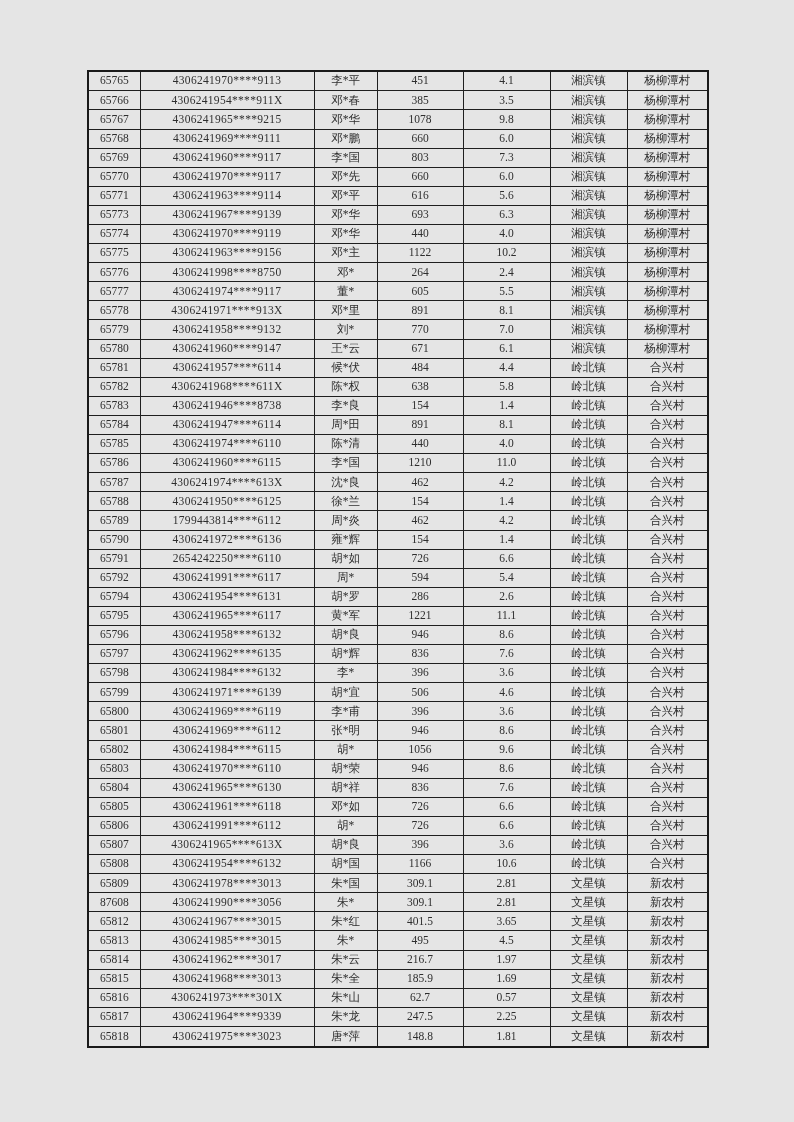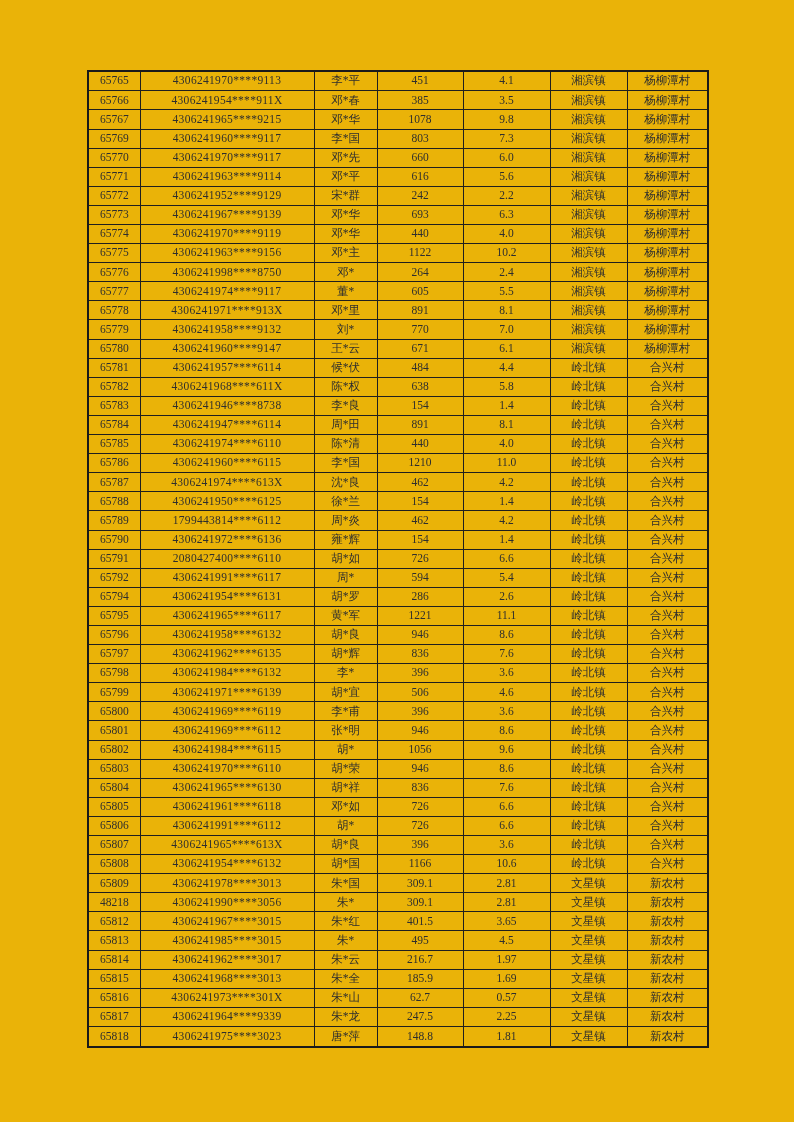--- a/index.html
+++ b/index.html
@@ -5,21 +5,21 @@
   * { box-sizing: border-box; }
   html, body {
     margin: 0;
     padding: 0;
     background: #ffffff;
   }
   .page {
     position: relative;
     width: 794px;
     height: 1122px;
-    background: #eab308;
+    background: #e5e5e5;
     font-family: "Liberation Serif", "DejaVu Serif", serif;
     overflow: hidden;
   }
   table.data-table {
     position: absolute;
     left: 87px;
     top: 70px;
     width: 620px;
     height: 978px;
     border-collapse: collapse;
@@ -75,20 +75,29 @@
         <tr>
           <td class="serial-cell">65767</td>
           <td class="id-number-cell">4306241965****9215</td>
           <td class="name-cell">邓*华</td>
           <td class="amount-cell">1078</td>
           <td class="area-cell">9.8</td>
           <td class="town-cell">湘滨镇</td>
           <td class="village-cell">杨柳潭村</td>
         </tr>
         <tr>
+          <td class="serial-cell">65768</td>
+          <td class="id-number-cell">4306241969****9111</td>
+          <td class="name-cell">邓*鹏</td>
+          <td class="amount-cell">660</td>
+          <td class="area-cell">6.0</td>
+          <td class="town-cell">湘滨镇</td>
+          <td class="village-cell">杨柳潭村</td>
+        </tr>
+        <tr>
           <td class="serial-cell">65769</td>
           <td class="id-number-cell">4306241960****9117</td>
           <td class="name-cell">李*国</td>
           <td class="amount-cell">803</td>
           <td class="area-cell">7.3</td>
           <td class="town-cell">湘滨镇</td>
           <td class="village-cell">杨柳潭村</td>
         </tr>
         <tr>
           <td class="serial-cell">65770</td>
@@ -102,29 +111,20 @@
         <tr>
           <td class="serial-cell">65771</td>
           <td class="id-number-cell">4306241963****9114</td>
           <td class="name-cell">邓*平</td>
           <td class="amount-cell">616</td>
           <td class="area-cell">5.6</td>
           <td class="town-cell">湘滨镇</td>
           <td class="village-cell">杨柳潭村</td>
         </tr>
         <tr>
-          <td class="serial-cell">65772</td>
-          <td class="id-number-cell">4306241952****9129</td>
-          <td class="name-cell">宋*群</td>
-          <td class="amount-cell">242</td>
-          <td class="area-cell">2.2</td>
-          <td class="town-cell">湘滨镇</td>
-          <td class="village-cell">杨柳潭村</td>
-        </tr>
-        <tr>
           <td class="serial-cell">65773</td>
           <td class="id-number-cell">4306241967****9139</td>
           <td class="name-cell">邓*华</td>
           <td class="amount-cell">693</td>
           <td class="area-cell">6.3</td>
           <td class="town-cell">湘滨镇</td>
           <td class="village-cell">杨柳潭村</td>
         </tr>
         <tr>
           <td class="serial-cell">65774</td>
@@ -274,21 +274,21 @@
           <td class="serial-cell">65790</td>
           <td class="id-number-cell">4306241972****6136</td>
           <td class="name-cell">雍*辉</td>
           <td class="amount-cell">154</td>
           <td class="area-cell">1.4</td>
           <td class="town-cell">岭北镇</td>
           <td class="village-cell">合兴村</td>
         </tr>
         <tr>
           <td class="serial-cell">65791</td>
-          <td class="id-number-cell">2080427400****6110</td>
+          <td class="id-number-cell">2654242250****6110</td>
           <td class="name-cell">胡*如</td>
           <td class="amount-cell">726</td>
           <td class="area-cell">6.6</td>
           <td class="town-cell">岭北镇</td>
           <td class="village-cell">合兴村</td>
         </tr>
         <tr>
           <td class="serial-cell">65792</td>
           <td class="id-number-cell">4306241991****6117</td>
           <td class="name-cell">周*</td>
@@ -435,21 +435,21 @@
         <tr>
           <td class="serial-cell">65809</td>
           <td class="id-number-cell">4306241978****3013</td>
           <td class="name-cell">朱*国</td>
           <td class="amount-cell">309.1</td>
           <td class="area-cell">2.81</td>
           <td class="town-cell">文星镇</td>
           <td class="village-cell">新农村</td>
         </tr>
         <tr>
-          <td class="serial-cell">48218</td>
+          <td class="serial-cell">87608</td>
           <td class="id-number-cell">4306241990****3056</td>
           <td class="name-cell">朱*</td>
           <td class="amount-cell">309.1</td>
           <td class="area-cell">2.81</td>
           <td class="town-cell">文星镇</td>
           <td class="village-cell">新农村</td>
         </tr>
         <tr>
           <td class="serial-cell">65812</td>
           <td class="id-number-cell">4306241967****3015</td>

